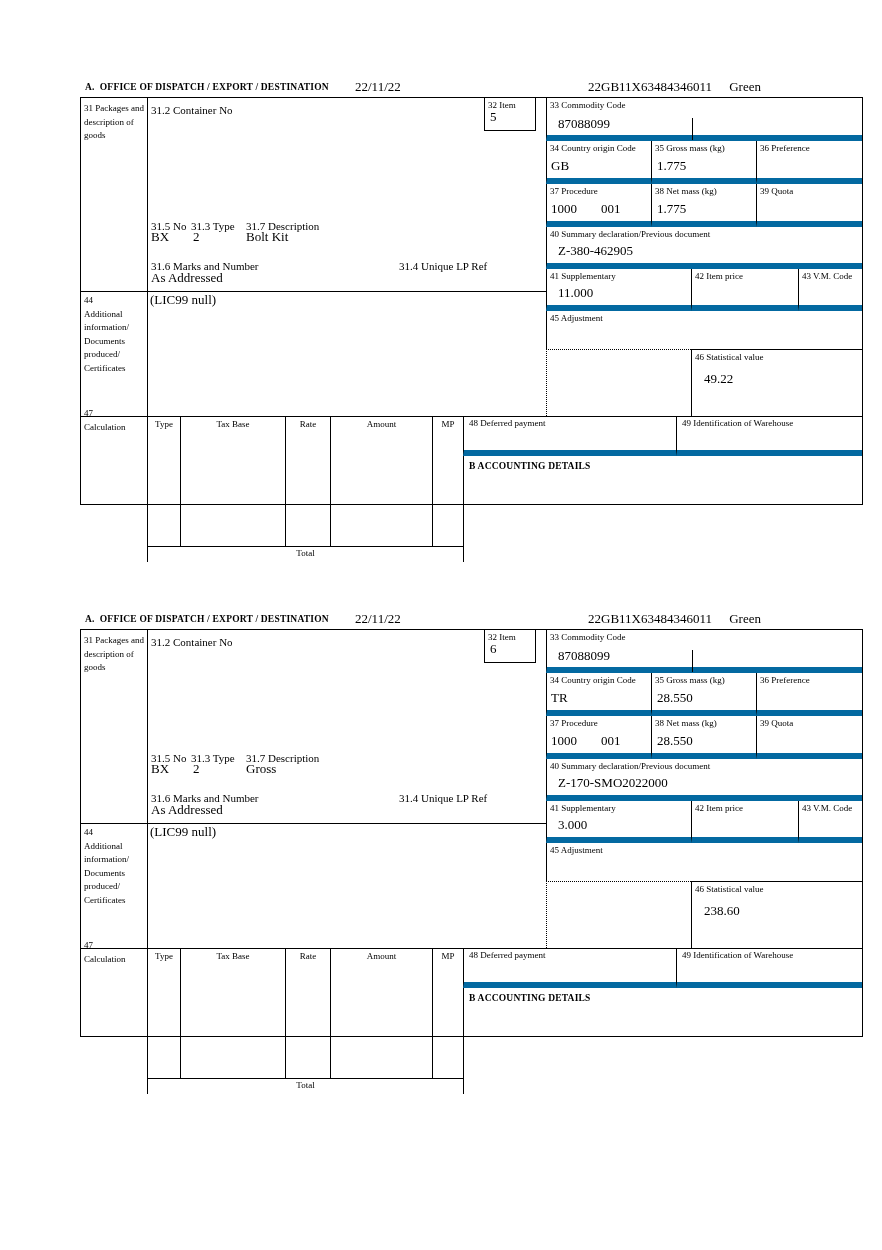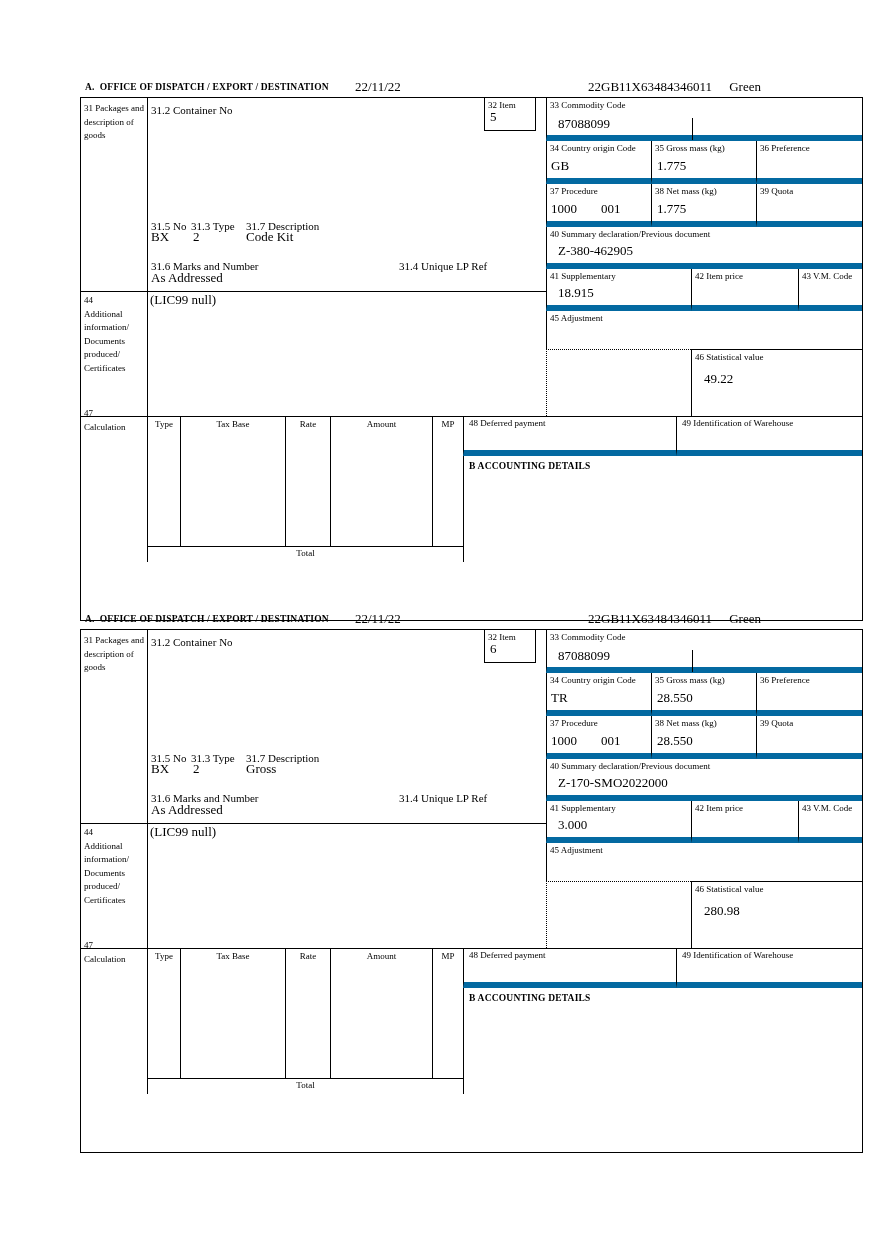--- a/index.html
+++ b/index.html
@@ -7,21 +7,21 @@
   body{font-family:"Liberation Serif","DejaVu Serif",serif;color:#000}
   .sheet{position:relative;width:882px;height:1250px;background:#fff;overflow:hidden}
   .block{position:absolute;left:80px;width:783px;height:486px}
   .block:nth-child(1){top:78px}
   .block:nth-child(2){top:610px}
   .hdr{position:absolute;left:0;top:0;width:100%;height:19px}
   .hdr-office{position:absolute;left:5px;top:4px;font-weight:bold;font-size:9.5px;white-space:pre;letter-spacing:.2px}
   .hdr-date{position:absolute;left:275px;top:1px;font-size:13px}
   .hdr-ref{position:absolute;left:508px;top:1px;font-size:13px;white-space:nowrap}
   .hdr-status{margin-left:14px}
-  .form{position:absolute;left:0;top:19px;width:783px;height:524px;border:1px solid #000}
+  .form{position:absolute;left:0;top:19px;width:783px;height:408px;border:1px solid #000}
   .labelcol{position:absolute;left:0;top:0;width:67px;height:464px;border-right:1px solid #000}
   .lc{position:absolute;left:3px;width:60px;font-size:9px;line-height:13.5px}
   .lc31{top:4px}
   .lc44{top:196px}
   .lc47{top:309px}
   .lcnum,.lctxt{display:block}
   .hl{position:absolute;height:1px;background:#000}
   .hdash{position:absolute;height:0;border-top:1px dotted #000}
   .vdash{position:absolute;width:0;border-left:1px dotted #000}
   .box{position:absolute}
@@ -75,21 +75,21 @@
       <span class="flab" style="left:70px;top:6px">31.2 Container No</span>
       <div class="box b32">
         <span class="lab">32 Item</span>
         <span class="val" style="left:5px;top:11px">5</span>
       </div>
       <span class="flab" style="left:70px;top:122px">31.5 No</span>
       <span class="flab" style="left:110px;top:122px">31.3 Type</span>
       <span class="flab" style="left:165px;top:122px">31.7 Description</span>
       <span class="val" style="left:70px;top:131px">BX</span>
       <span class="val" style="left:112px;top:131px">2</span>
-      <span class="val" style="left:165px;top:131px">Code Kit</span>
+      <span class="val" style="left:165px;top:131px">Bolt Kit</span>
       <span class="flab" style="left:70px;top:162px">31.6 Marks and Number</span>
       <span class="flab" style="left:318px;top:162px">31.4 Unique LP Ref</span>
       <span class="val" style="left:70px;top:172px">As Addressed</span>
       <span class="val" style="left:69px;top:194px">(LIC99 null)</span>
 
       <div class="box b-l b-b" style="left:465px;top:0;width:316px;height:43px">
         <span class="lab">33 Commodity Code</span>
         <span class="val" style="left:11px;top:18px">87088099</span>
         <span class="sep33"></span>
       </div>
@@ -115,21 +115,21 @@
       </div>
       <div class="box b-l b-b" style="left:675px;top:86px;width:106px;height:43px">
         <span class="lab">39 Quota</span>
       </div>
       <div class="box b-l b-b" style="left:465px;top:129px;width:316px;height:42px">
         <span class="lab">40 Summary declaration/Previous document</span>
         <span class="val" style="left:11px;top:16px">Z-380-462905</span>
       </div>
       <div class="box b-l b-b" style="left:465px;top:171px;width:145px;height:42px">
         <span class="lab">41 Supplementary</span>
-        <span class="val" style="left:11px;top:16px">18.915</span>
+        <span class="val" style="left:11px;top:16px">11.000</span>
       </div>
       <div class="box b-l b-b" style="left:610px;top:171px;width:107px;height:42px">
         <span class="lab">42 Item price</span>
       </div>
       <div class="box b-l b-b" style="left:717px;top:171px;width:64px;height:42px">
         <span class="lab">43 V.M. Code</span>
       </div>
       <div class="box b-l" style="left:465px;top:213px;width:316px;height:38px">
         <span class="lab">45 Adjustment</span>
       </div>
@@ -254,21 +254,21 @@
         <span class="lab">42 Item price</span>
       </div>
       <div class="box b-l b-b" style="left:717px;top:171px;width:64px;height:42px">
         <span class="lab">43 V.M. Code</span>
       </div>
       <div class="box b-l" style="left:465px;top:213px;width:316px;height:38px">
         <span class="lab">45 Adjustment</span>
       </div>
       <div class="box b-l b-t" style="left:610px;top:251px;width:171px;height:67px">
         <span class="lab">46 Statistical value</span>
-        <span class="val" style="left:12px;top:21px">280.98</span>
+        <span class="val" style="left:12px;top:21px">238.60</span>
       </div>
 
       <div class="tcol b-r" style="left:67px;width:33px">
         <span class="colh">Type</span>
       </div>
       <div class="tcol b-r" style="left:100px;width:105px">
         <span class="colh">Tax Base</span>
       </div>
       <div class="tcol b-r" style="left:205px;width:45px">
         <span class="colh">Rate</span>

